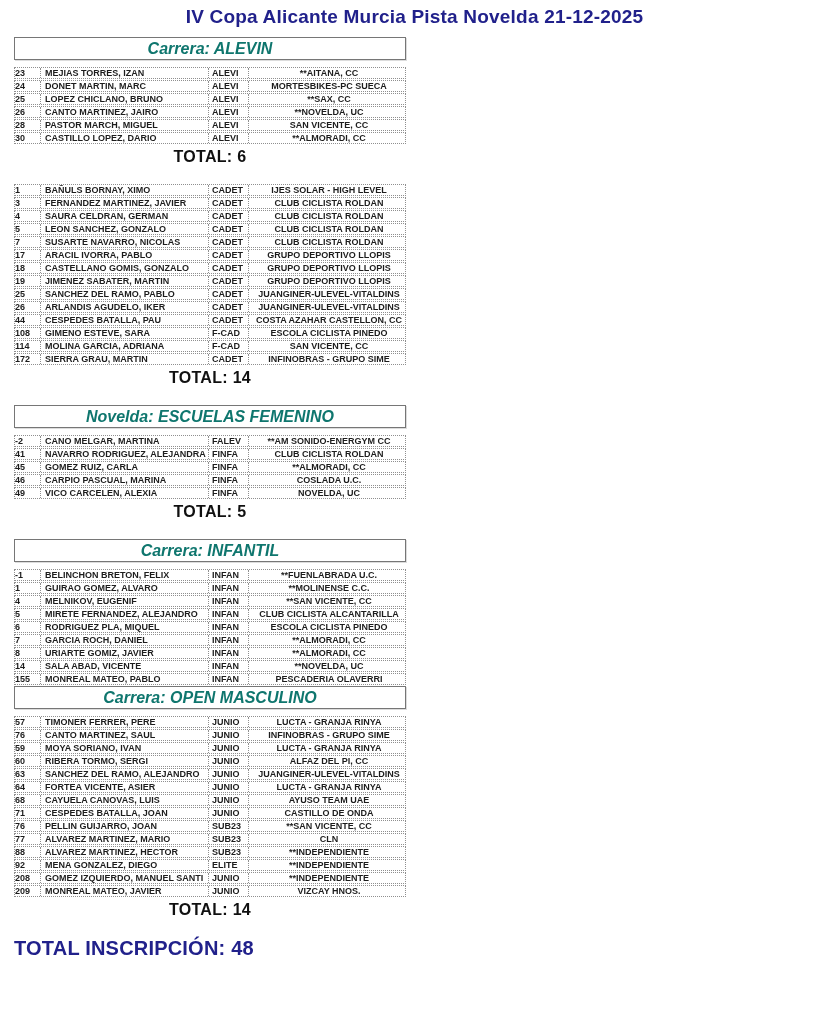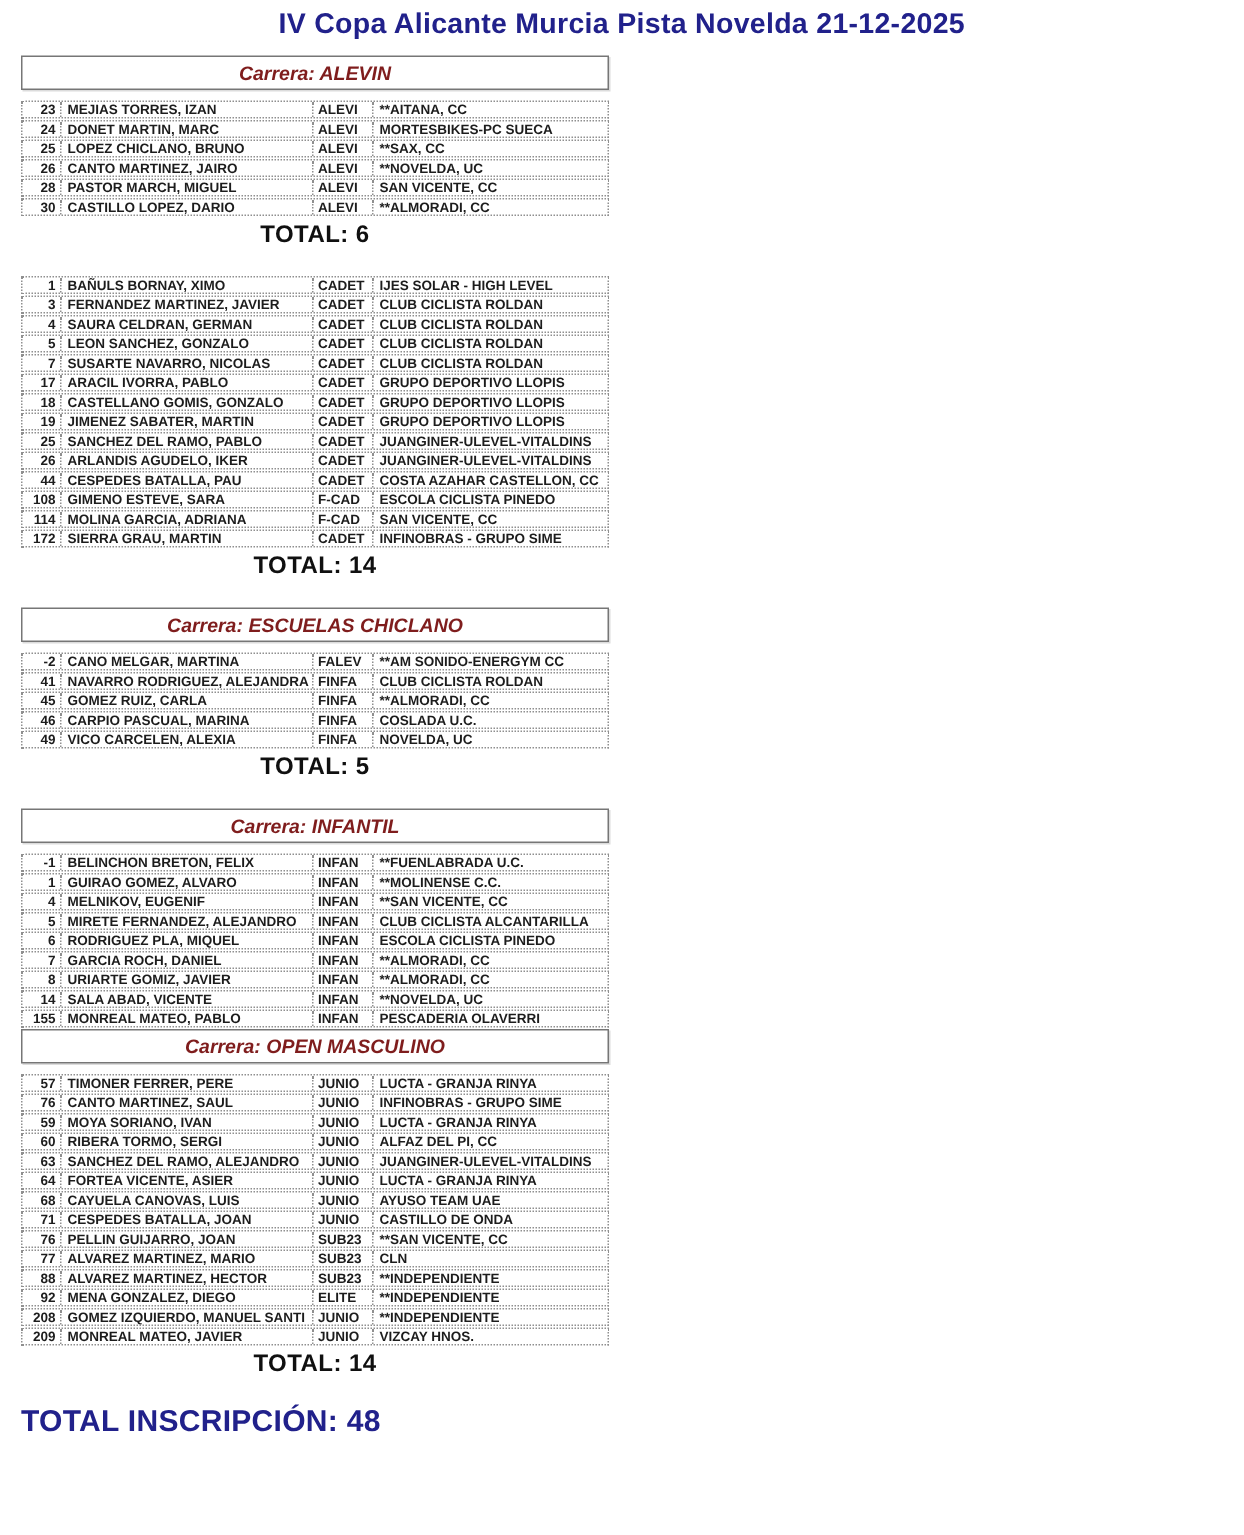--- a/index.html
+++ b/index.html
@@ -22,43 +22,43 @@
 
   .content { margin-left:14px; width:392px; margin-top:9px; }
 
   section.race { margin:0 0 0 0; }
 
   .carrera-box {
     box-sizing:border-box;
     border:1px solid #767676;
     height:23px; line-height:21px;
     text-align:center;
-    font-size:13px; font-weight:bold; font-style:italic;
-    color:#7f1d1d;
+    font-size:16px; font-weight:bold; font-style:italic;
+    color:#0f766e;
     background:#ffffff;
     box-shadow:1px 1px 0 #dcdcdc;
     margin-bottom:7px;
   }
 
   .rows { width:100%; }
   .row {
     box-sizing:border-box;
     display:flex;
     height:12px; line-height:10px;
     border:1px dotted #8f8f8f;
     margin-bottom:1px;
     font-size:9px; font-weight:600;
     color:#1c1c1c;
     white-space:nowrap;
   }
   .cell { box-sizing:border-box; overflow:hidden; align-self:center; height:10px; }
-  .cell.num  { width:25px; text-align:right; padding-right:3px; }
+  .cell.num  { width:25px; text-align:left; padding-right:3px; }
   .cell.name { width:168px; border-left:1px dotted #8f8f8f; padding-left:4px; }
   .cell.cat  { width:40px;  border-left:1px dotted #8f8f8f; padding-left:3px; }
-  .cell.club { flex:1;      border-left:1px dotted #8f8f8f; padding-left:4px; }
+  .cell.club { flex:1;      border-left:1px dotted #8f8f8f; padding-left:4px;text-align:center; }
 
   .total-line {
     text-align:center;
     font-size:16px; font-weight:bold;
     color:#101010;
     margin-top:4px; margin-bottom:18px;
     letter-spacing:0.3px;
   }
 
   .grand-total {
@@ -221,21 +221,21 @@
     <div class="cell num">172</div>
     <div class="cell name">SIERRA GRAU, MARTIN</div>
     <div class="cell cat">CADET</div>
     <div class="cell club">INFINOBRAS - GRUPO SIME</div>
   </div>
 </div>
     <div class="total-line">TOTAL: 14</div>
   </section>
 
   <section class="race">
-    <div class="carrera-box">Carrera: ESCUELAS CHICLANO</div>
+    <div class="carrera-box">Novelda: ESCUELAS FEMENINO</div>
     <div class="rows">
   <div class="row">
     <div class="cell num">-2</div>
     <div class="cell name">CANO MELGAR, MARTINA</div>
     <div class="cell cat">FALEV</div>
     <div class="cell club">**AM SONIDO-ENERGYM CC</div>
   </div>
 
   <div class="row">
     <div class="cell num">41</div>

